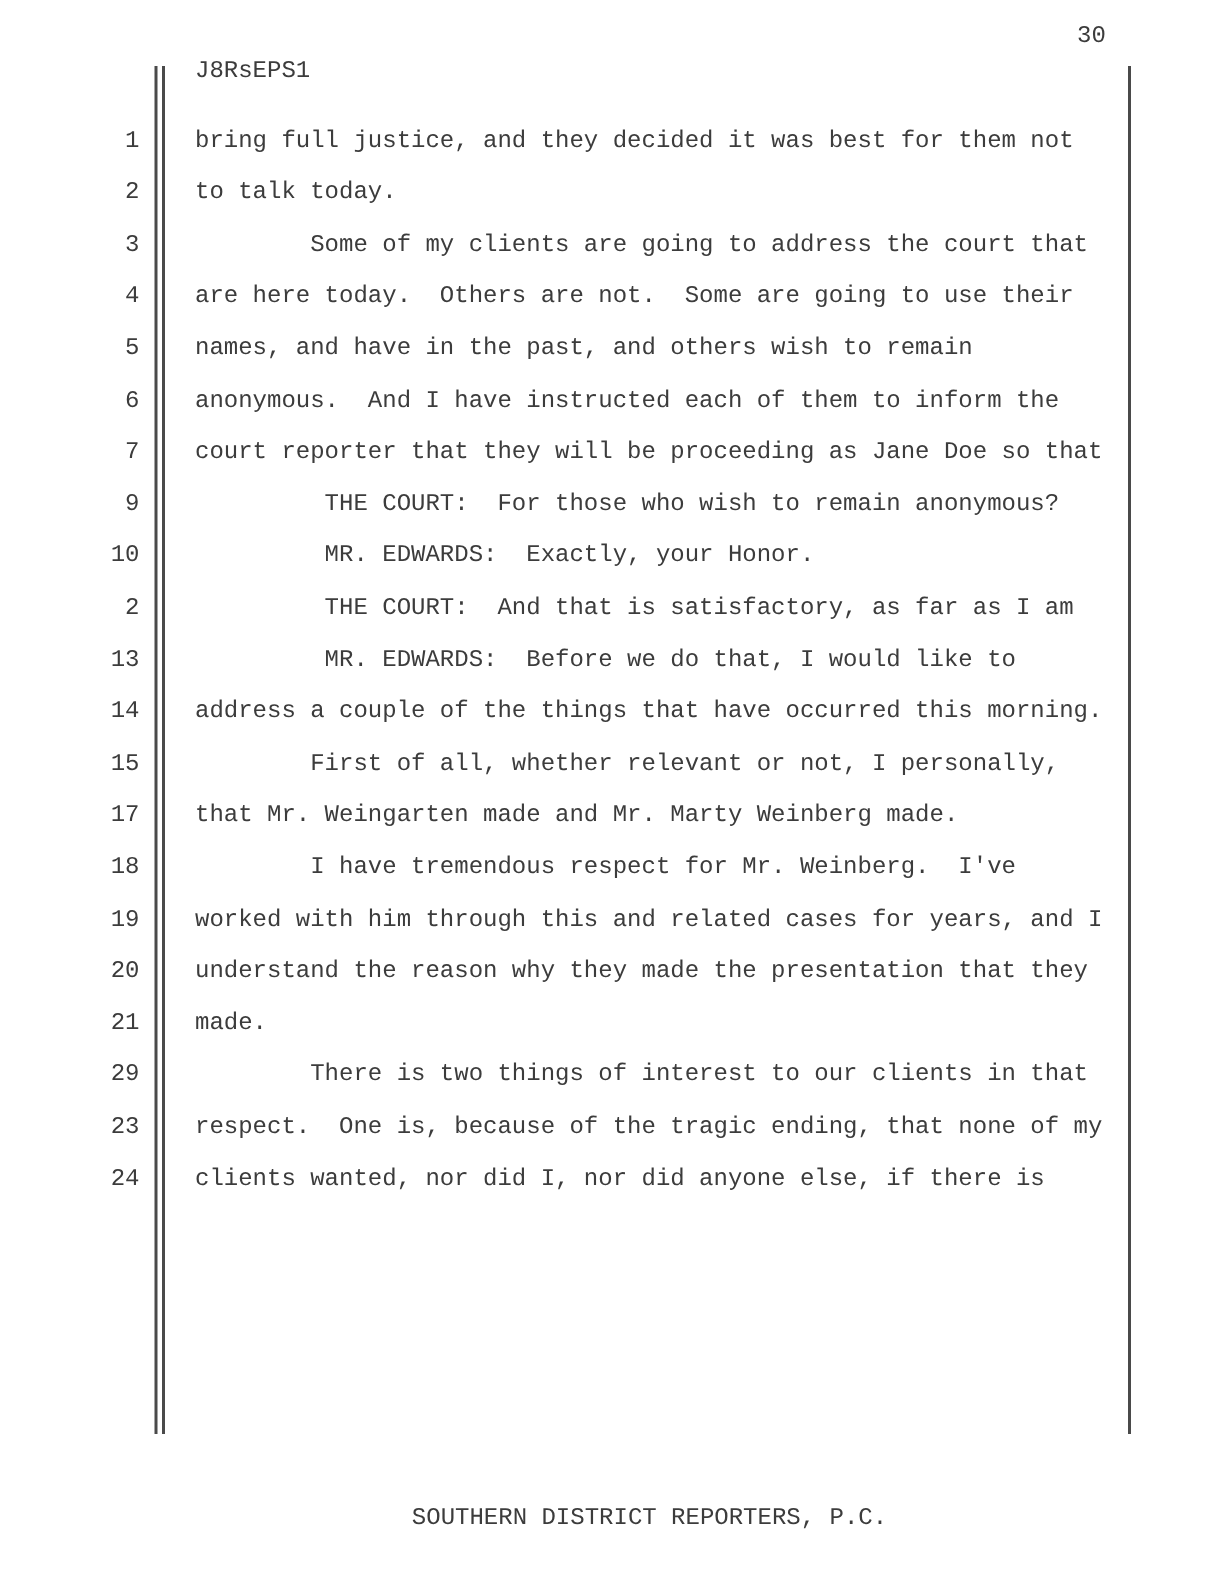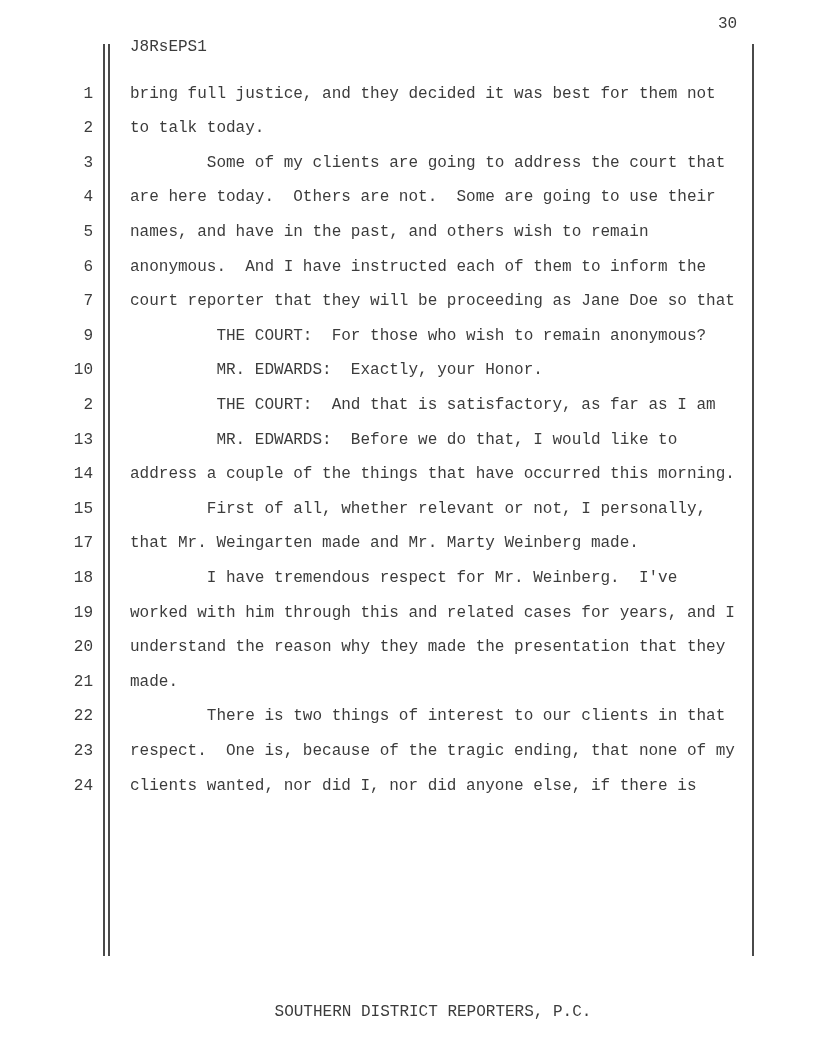--- a/index.html
+++ b/index.html
@@ -103,21 +103,21 @@
     <div class="row"><span class="ln">10</span><span class="lt">         MR. EDWARDS:  Exactly, your Honor.</span></div>
     <div class="row"><span class="ln">2</span><span class="lt">         THE COURT:  And that is satisfactory, as far as I am</span></div>
     <div class="row"><span class="ln">13</span><span class="lt">         MR. EDWARDS:  Before we do that, I would like to</span></div>
     <div class="row"><span class="ln">14</span><span class="lt">address a couple of the things that have occurred this morning.</span></div>
     <div class="row"><span class="ln">15</span><span class="lt">        First of all, whether relevant or not, I personally,</span></div>
     <div class="row"><span class="ln">17</span><span class="lt">that Mr. Weingarten made and Mr. Marty Weinberg made.</span></div>
     <div class="row"><span class="ln">18</span><span class="lt">        I have tremendous respect for Mr. Weinberg.  I've</span></div>
     <div class="row"><span class="ln">19</span><span class="lt">worked with him through this and related cases for years, and I</span></div>
     <div class="row"><span class="ln">20</span><span class="lt">understand the reason why they made the presentation that they</span></div>
     <div class="row"><span class="ln">21</span><span class="lt">made.</span></div>
-    <div class="row"><span class="ln">22</span><span class="lt">        There is two things of interest to our clients in that</span></div>
+    <div class="row"><span class="ln">29</span><span class="lt">        There is two things of interest to our clients in that</span></div>
     <div class="row"><span class="ln">23</span><span class="lt">respect.  One is, because of the tragic ending, that none of my</span></div>
     <div class="row"><span class="ln">24</span><span class="lt">clients wanted, nor did I, nor did anyone else, if there is</span></div>
   </div>
 
   <div class="footer">
     <div>SOUTHERN DISTRICT REPORTERS, P.C.</div>
     
   </div>
 
 </div>

